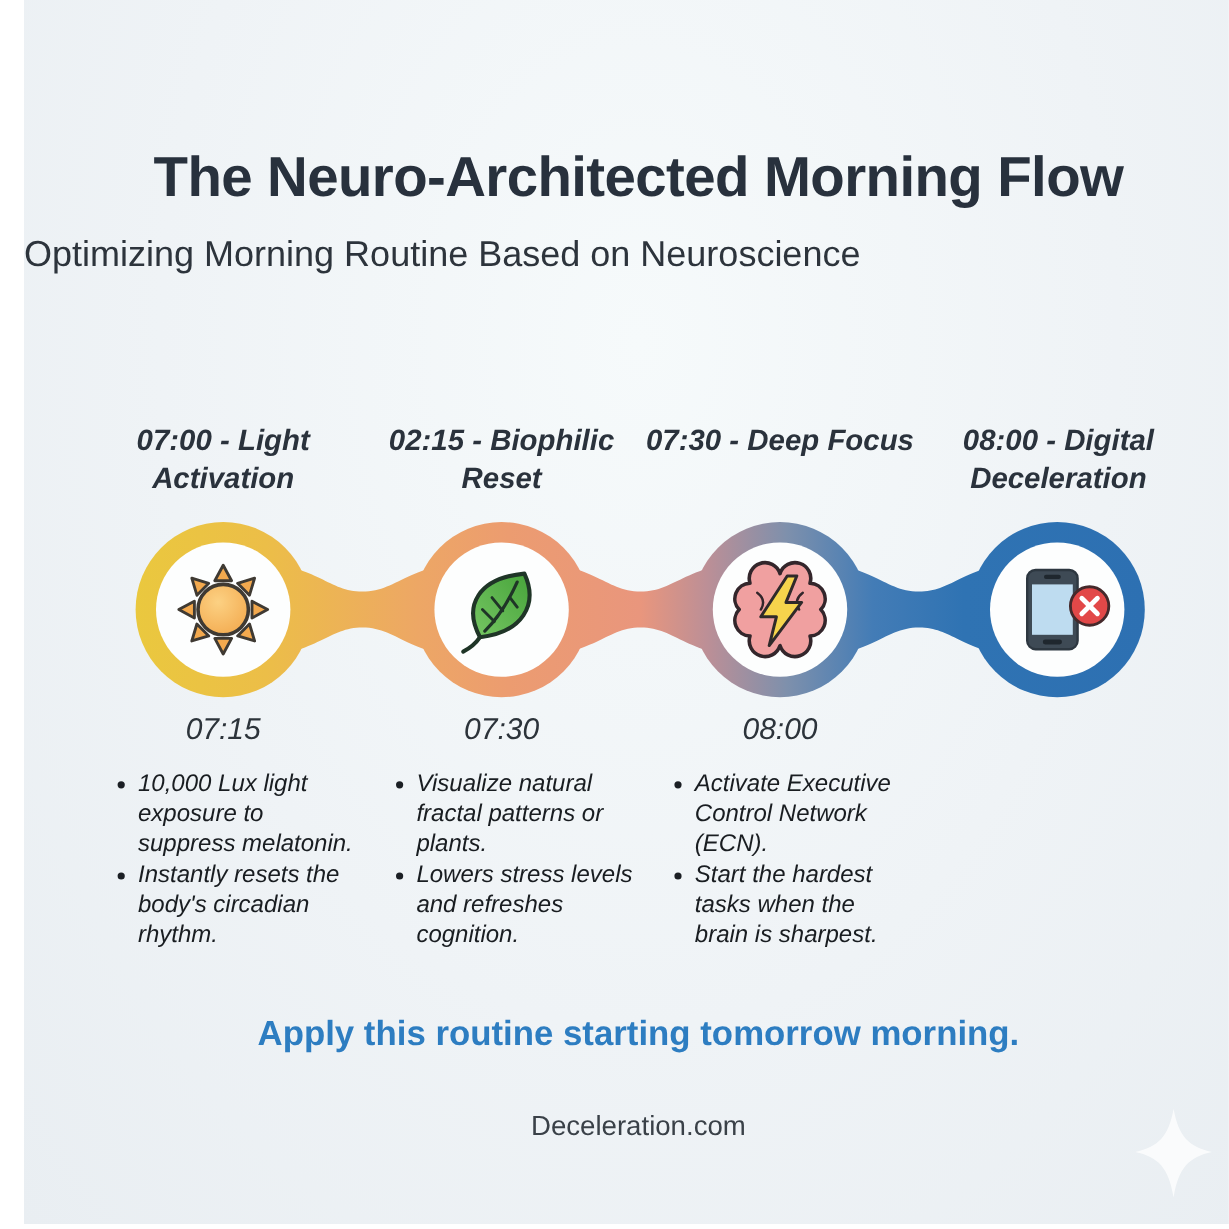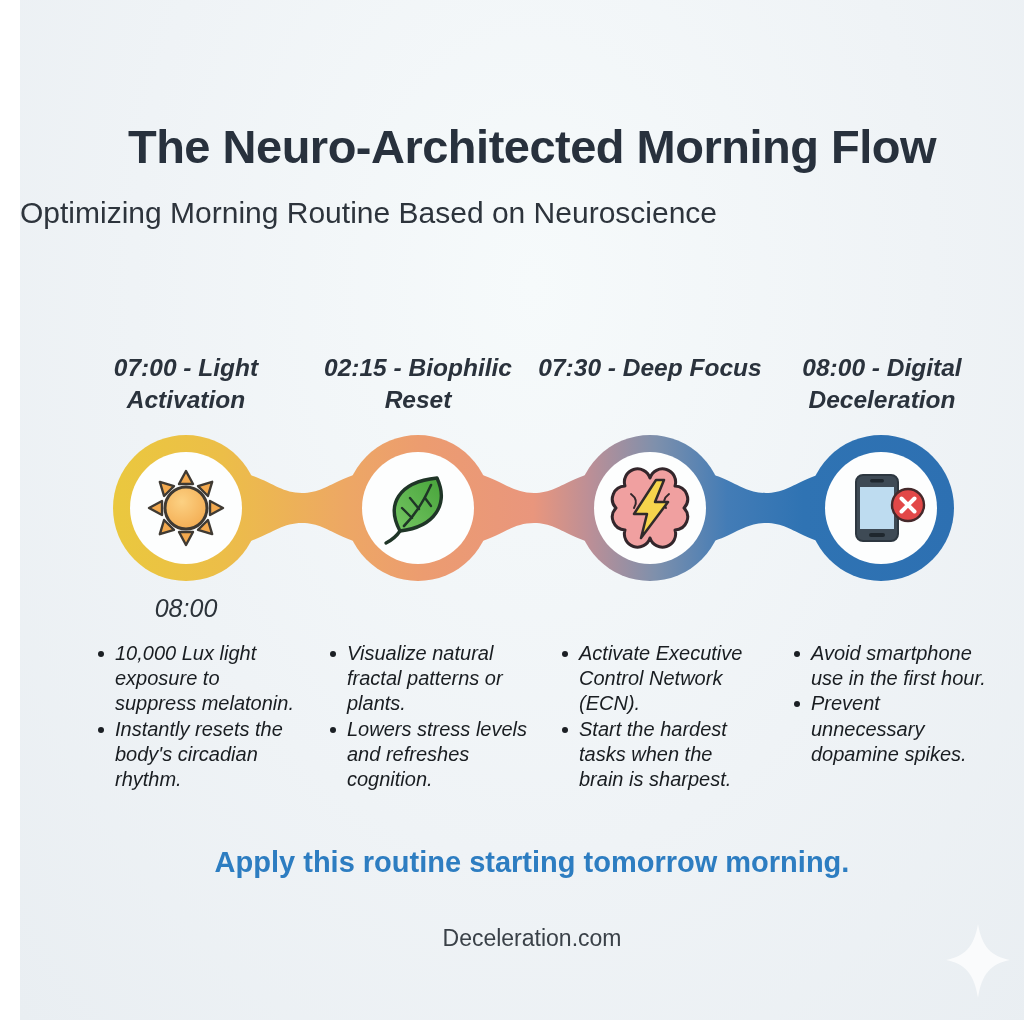--- a/index.html
+++ b/index.html
@@ -179,40 +179,38 @@
       <rect x="836" y="41" width="42" height="66" rx="7" fill="#3e4a55" stroke="#2d3740" stroke-width="2"></rect>
       <rect x="840" y="53" width="34" height="42" fill="#bedcf0"></rect>
       <rect x="850" y="45" width="14" height="3.5" rx="1.7" fill="#1f272e"></rect>
       <rect x="849" y="99" width="16" height="4" rx="2" fill="#1f272e"></rect>
       <circle cx="888" cy="71" r="16" fill="#e24848" stroke="#45292b" stroke-width="2.4"></circle>
       <path d="M881.5 64.5 L894.5 77.5 M894.5 64.5 L881.5 77.5" stroke="#ffffff" stroke-width="4" stroke-linecap="round"></path>
     </g>
   </svg>
 
   <div class="grid times">
+    <div class="step-time">07:15</div>
+    <div class="step-time">07:30</div>
     <div class="step-time">08:00</div>
   </div>
 
   <div class="grid bullets">
     <ul class="bullet-list">
       <li>10,000 Lux light exposure to suppress melatonin.</li>
       <li>Instantly resets the body's circadian rhythm.</li>
     </ul>
     <ul class="bullet-list">
       <li>Visualize natural fractal patterns or plants.</li>
       <li>Lowers stress levels and refreshes cognition.</li>
     </ul>
     <ul class="bullet-list">
       <li>Activate Executive Control Network (ECN).</li>
       <li>Start the hardest tasks when the brain is sharpest.</li>
     </ul>
-    <ul class="bullet-list">
-      <li>Avoid smartphone use in the first hour.</li>
-      <li>Prevent unnecessary dopamine spikes.</li>
-    </ul>
   </div>
 
   <div class="cta">Apply this routine starting tomorrow morning.</div>
 
   <div class="site">Deceleration.com</div>
 
   <svg class="sparkle" width="76" height="84" viewBox="-38 -42 76 84">
     <path d="M0 -36 C4 -13 13 -4 32 0 C13 4 4 13 0 38 C-4 13 -13 4 -32 0 C-13 -4 -4 -13 0 -36 Z" fill="#ffffff" opacity="0.75"></path>
   </svg>
 

